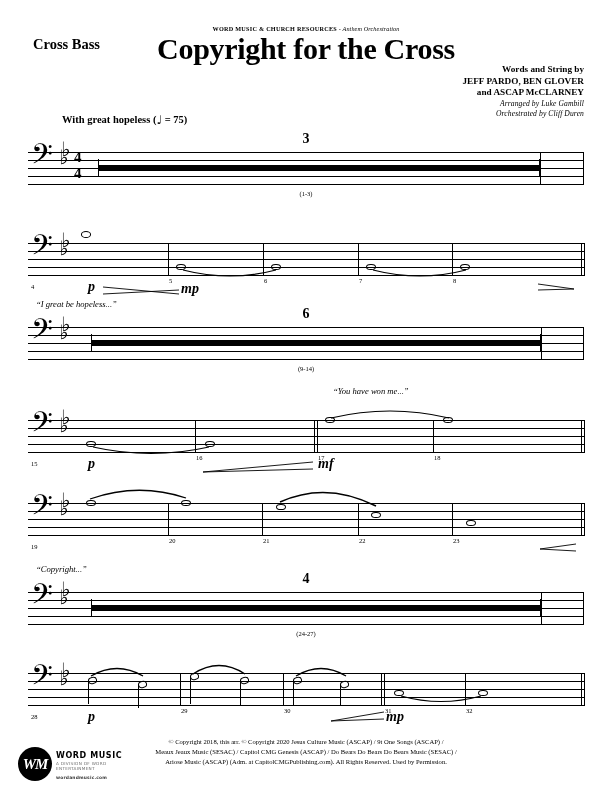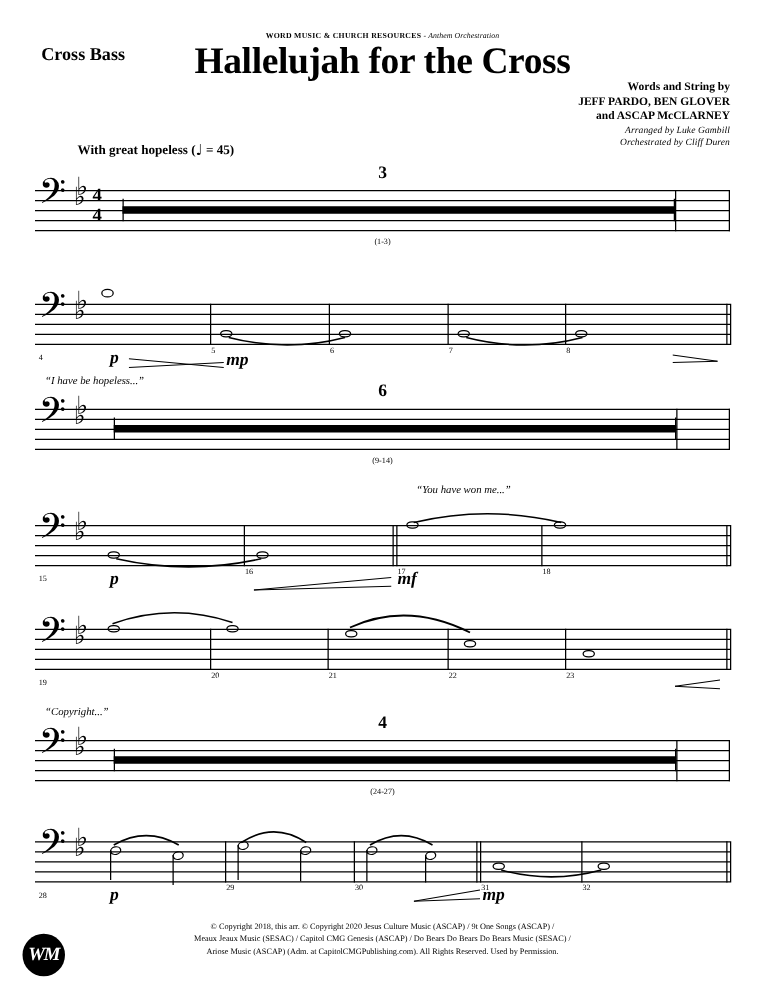--- a/index.html
+++ b/index.html
@@ -292,34 +292,34 @@
 </head>
 <body>
 
 <div class="publisher-line">
   <span class="pub-name">WORD MUSIC &amp; CHURCH RESOURCES</span>
   <span class="pub-sub">- Anthem Orchestration</span>
 </div>
 
 <div class="instrument">Cross Bass</div>
 
-<div class="song-title">Hallelujah for the Cross</div>
+<div class="song-title">Copyright for the Cross</div>
 
 <div class="credits">
   <div class="c-line">Words and String by</div>
   <div class="c-line">JEFF PARDO, BEN GLOVER</div>
   <div class="c-line">and ASCAP McCLARNEY</div>
   <div class="c-small">Arranged by Luke Gambill</div>
   <div class="c-small">Orchestrated by Cliff Duren</div>
 </div>
 
 <div class="tempo">
   <span>With great hopeless</span>
   <span>(</span><span class="qnote">♩</span>
-  <span>= 45)</span>
+  <span>= 75)</span>
 </div>
 
 <div class="system" style="top:152px;">
   <div class="mmrest-count" style="left:0; top:-21px; width:556px;">3</div>
   <div class="staff">
     <div class="line l0"></div>
     <div class="line l1"></div>
     <div class="line l2"></div>
     <div class="line l3"></div>
     <div class="line l4"></div>
@@ -398,21 +398,21 @@
   </div>
   <div class="hairpin" style="left:510px; top:40px;">
     <svg width="38" height="10">
         <path d="M0,1 L36,6" stroke="#000" stroke-width="0.9" fill="none"></path>
         <path d="M0,7 L36,6" stroke="#000" stroke-width="0.9" fill="none"></path>
       </svg>
   </div>
 </div>
 
 <div class="system" style="top:327px;">
-  <div class="cue" style="left:8px; top:-28px;">“I have be hopeless...”</div>
+  <div class="cue" style="left:8px; top:-28px;">“I great be hopeless...”</div>
   <div class="mmrest-count" style="left:0; top:-21px; width:556px;">6</div>
   <div class="staff">
     <div class="line l0"></div>
     <div class="line l1"></div>
     <div class="line l2"></div>
     <div class="line l3"></div>
     <div class="line l4"></div>
 
     <div class="clef">𝄢</div>
     <div class="keysig f1">♭</div>
@@ -635,13 +635,18 @@
 </div>
 
 <div class="footer-copy">
   <div>© Copyright 2018, this arr. © Copyright 2020 Jesus Culture Music (ASCAP) / 9t One Songs (ASCAP) /</div>
   <div>Meaux Jeaux Music (SESAC) / Capitol CMG Genesis (ASCAP) / Do Bears Do Bears Do Bears Music (SESAC) /</div>
   <div>Ariose Music (ASCAP) (Adm. at CapitolCMGPublishing.com). All Rights Reserved. Used by Permission.</div>
 </div>
 
 <div class="logo">
   <div class="logo-circle">WM</div>
+  <div class="logo-text">
+    <div class="l-main">WORD MUSIC</div>
+    <div class="l-sub">A DIVISION OF WORD ENTERTAINMENT</div>
+    <div class="l-url">wordandmusic.com</div>
+  </div>
 </div>
 
 </body></html>

